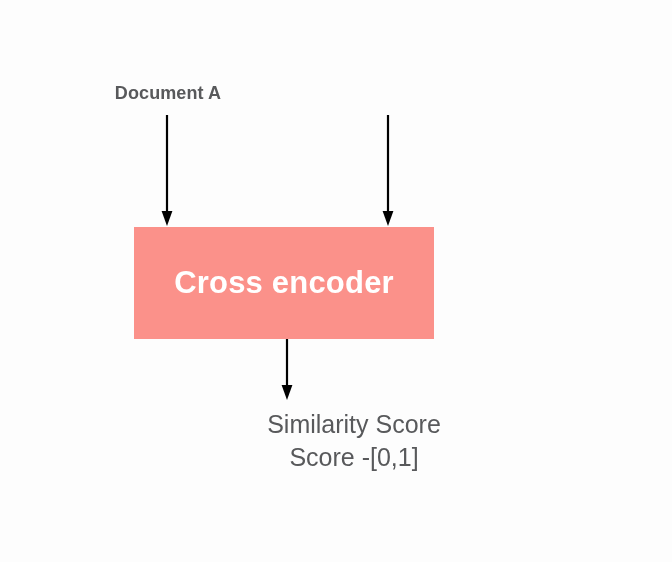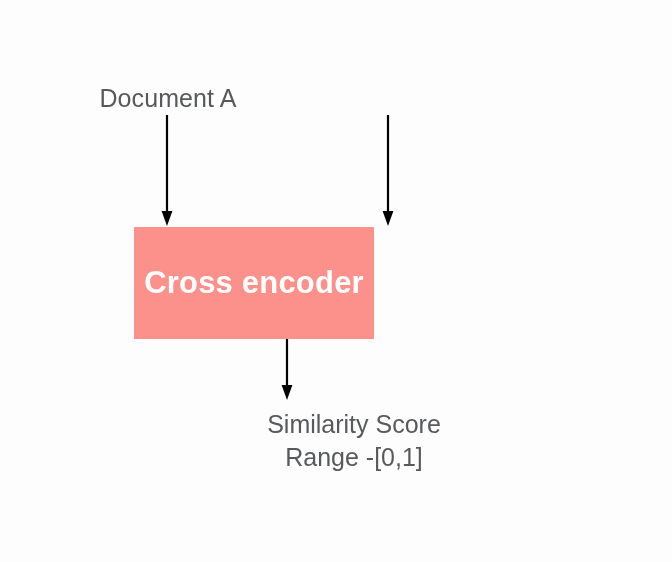--- a/index.html
+++ b/index.html
@@ -13,36 +13,36 @@
   #canvas {
     position: relative;
     width: 672px;
     height: 562px;
     background: #fdfdfd;
     overflow: hidden;
   }
   .node-label {
     position: absolute;
     color: #58595b;
-    font-size: 25px;
+    font-size: 18px;
     line-height: 1.28;
-    font-weight: 400;
+    font-weight: 700;
     white-space: nowrap;
     letter-spacing: 0.1px;
     text-align: center;
     transform: translateX(-50%);
   }
   #doc-a-label { left: 168px; top: 82px; }
   #doc-b-label { left: 409px; top: 82px; }
 
   #encoder-box {
     position: absolute;
     left: 134px;
     top: 227px;
-    width: 240px;
+    width: 300px;
     height: 112px;
     background: #fb918a;
     display: flex;
     align-items: center;
     justify-content: center;
   }
   #encoder-box-label {
     color: #ffffff;
     font-size: 31px;
     font-weight: bold;
@@ -96,16 +96,16 @@
       <polygon points="287,400 281.6,385 292.4,385" fill="#000000"></polygon>
     </g>
   </svg>
 
   <div id="encoder-box">
     <span id="encoder-box-label">Cross encoder</span>
   </div>
 
   <div id="output-label">
     <span class="out-line">Similarity Score</span>
-    <span class="out-line">Range -[0,1]</span>
+    <span class="out-line">Score -[0,1]</span>
   </div>
 
 </div>
 
 </body></html>

